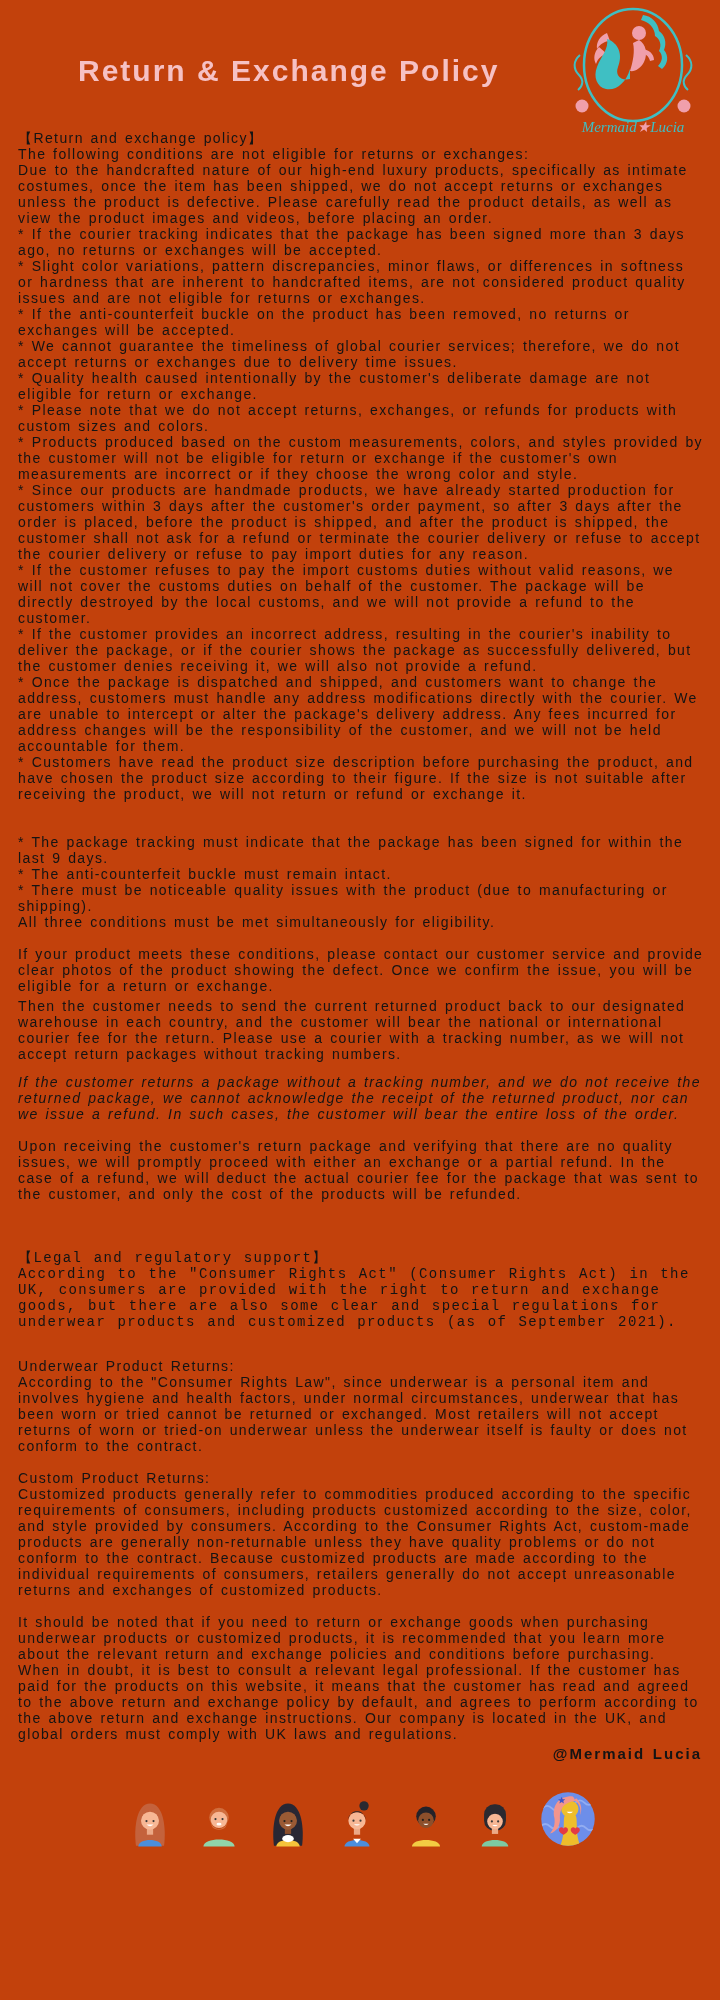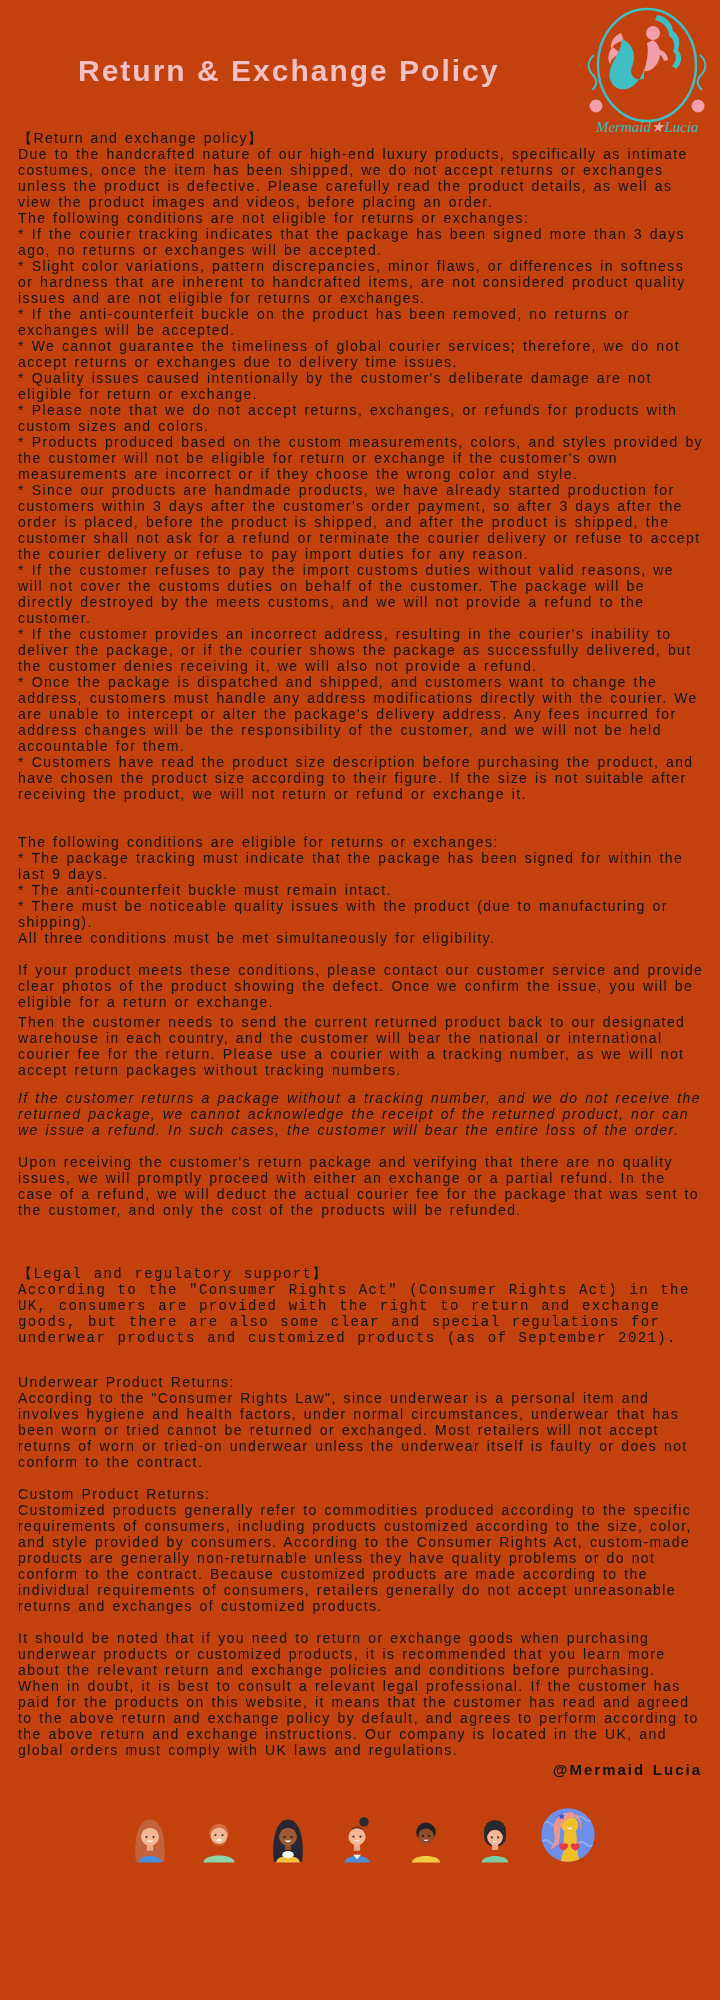--- a/index.html
+++ b/index.html
@@ -5,21 +5,21 @@
   html,body{margin:0;padding:0;background:#ffffff;}
   .page{
     position:relative;width:720px;height:2000px;background:#c2410c;overflow:hidden;
     font-family:"Liberation Sans",sans-serif;color:var(--text-black,#141414);
   }
   .page-title{
     position:absolute;left:78px;top:54px;
     font-size:30px;font-weight:700;letter-spacing:2px;
     color:var(--title-pink,#f6c1c4);white-space:nowrap;
   }
-  .logo-wrap{position:absolute;top:3px;right:6px;width:134px;height:136px;}
+  .logo-wrap{position:absolute;top:3px;right:20px;width:134px;height:136px;}
   .tl{fill:var(--logo-teal,#3fbfc3);}
   .pk{fill:var(--logo-pink,#f09fab);}
   .tl-s{fill:none;stroke:var(--logo-teal,#3fbfc3);}
   .logo-text{font-family:"Liberation Serif",serif;font-style:italic;font-size:15px;fill:var(--logo-teal,#3fbfc3);}
   .pk-t{fill:var(--logo-pink,#f09fab);}
   .content{
     position:absolute;left:18px;top:130px;width:686px;
     font-size:14px;line-height:16px;letter-spacing:1.4px;word-spacing:1.5px;
   }
   .policy-line{min-height:16px;}
@@ -53,37 +53,36 @@
       <path d="M33 44 c-5 5 -6 12 -3 17 c2 -6 6 -9 11 -10 z" class="pk"></path>
       <path d="M64 66 c-4 14 -14 22 -24 20 c-9 -2 -13 -12 -9 -22 c4 -11 12 -18 10 -28 c12 4 16 16 11 28 c-3 8 2 14 12 12 z" class="tl"></path>
       <text x="67" y="129" text-anchor="middle" class="logo-text"><tspan>Mermaid</tspan><tspan class="pk-t">★</tspan><tspan>Lucia</tspan></text>
     </svg>
   </div>
 
   <div class="content">
     <div id="policy-body">
         <div class="policy-block" style="margin-top: 0px;">
           <div class="policy-line">【Return and exchange policy】</div>
+          <div class="policy-line">The following conditions are not eligible for returns or exchanges:</div>
           <div class="policy-line">Due to the handcrafted nature of our high-end luxury products, specifically as intimate costumes, once the item has been shipped, we do not accept returns or exchanges unless the product is defective. Please carefully read the product details, as well as view the product images and videos, before placing an order.</div>
-          <div class="policy-line">The following conditions are not eligible for returns or exchanges:</div>
           <div class="policy-line">* If the courier tracking indicates that the package has been signed more than 3 days ago, no returns or exchanges will be accepted.</div>
           <div class="policy-line">* Slight color variations, pattern discrepancies, minor flaws, or differences in softness or hardness that are inherent to handcrafted items, are not considered product quality issues and are not eligible for returns or exchanges.</div>
           <div class="policy-line">* If the anti-counterfeit buckle on the product has been removed, no returns or exchanges will be accepted.</div>
           <div class="policy-line">* We cannot guarantee the timeliness of global courier services; therefore, we do not accept returns or exchanges due to delivery time issues.</div>
-          <div class="policy-line">* Quality issues caused intentionally by the customer's deliberate damage are not eligible for return or exchange.</div>
+          <div class="policy-line">* Quality health caused intentionally by the customer's deliberate damage are not eligible for return or exchange.</div>
           <div class="policy-line">* Please note that we do not accept returns, exchanges, or refunds for products with custom sizes and colors.</div>
           <div class="policy-line">* Products produced based on the custom measurements, colors, and styles provided by the customer will not be eligible for return or exchange if the customer's own measurements are incorrect or if they choose the wrong color and style.</div>
           <div class="policy-line">* Since our products are handmade products, we have already started production for customers within 3 days after the customer's order payment, so after 3 days after the order is placed, before the product is shipped, and after the product is shipped, the customer shall not ask for a refund or terminate the courier delivery or refuse to accept the courier delivery or refuse to pay import duties for any reason.</div>
-          <div class="policy-line">* If the customer refuses to pay the import customs duties without valid reasons, we will not cover the customs duties on behalf of the customer. The package will be directly destroyed by the meets customs, and we will not provide a refund to the customer.</div>
+          <div class="policy-line">* If the customer refuses to pay the import customs duties without valid reasons, we will not cover the customs duties on behalf of the customer. The package will be directly destroyed by the local customs, and we will not provide a refund to the customer.</div>
           <div class="policy-line">* If the customer provides an incorrect address, resulting in the courier's inability to deliver the package, or if the courier shows the package as successfully delivered, but the customer denies receiving it, we will also not provide a refund.</div>
           <div class="policy-line">* Once the package is dispatched and shipped, and customers want to change the address, customers must handle any address modifications directly with the courier. We are unable to intercept or alter the package's delivery address. Any fees incurred for address changes will be the responsibility of the customer, and we will not be held accountable for them.</div>
           <div class="policy-line">* Customers have read the product size description before purchasing the product, and have chosen the product size according to their figure. If the size is not suitable after receiving the product, we will not return or refund or exchange it.</div>
         </div>
         <div class="policy-block" style="margin-top: 32px;">
-          <div class="policy-line">The following conditions are eligible for returns or exchanges:</div>
           <div class="policy-line">* The package tracking must indicate that the package has been signed for within the last 9 days.</div>
           <div class="policy-line">* The anti-counterfeit buckle must remain intact.</div>
           <div class="policy-line">* There must be noticeable quality issues with the product (due to manufacturing or shipping).</div>
           <div class="policy-line">All three conditions must be met simultaneously for eligibility.</div>
         </div>
         <div class="policy-block" style="margin-top: 16px;">
           <div class="policy-line">If your product meets these conditions, please contact our customer service and provide clear photos of the product showing the defect. Once we confirm the issue, you will be eligible for a return or exchange.</div>
         </div>
         <div class="policy-block" style="margin-top: 4px;">
           <div class="policy-line">Then the customer needs to send the current returned product back to our designated warehouse in each country, and the customer will bear the national or international courier fee for the return. Please use a courier with a tracking number, as we will not accept return packages without tracking numbers.</div>

